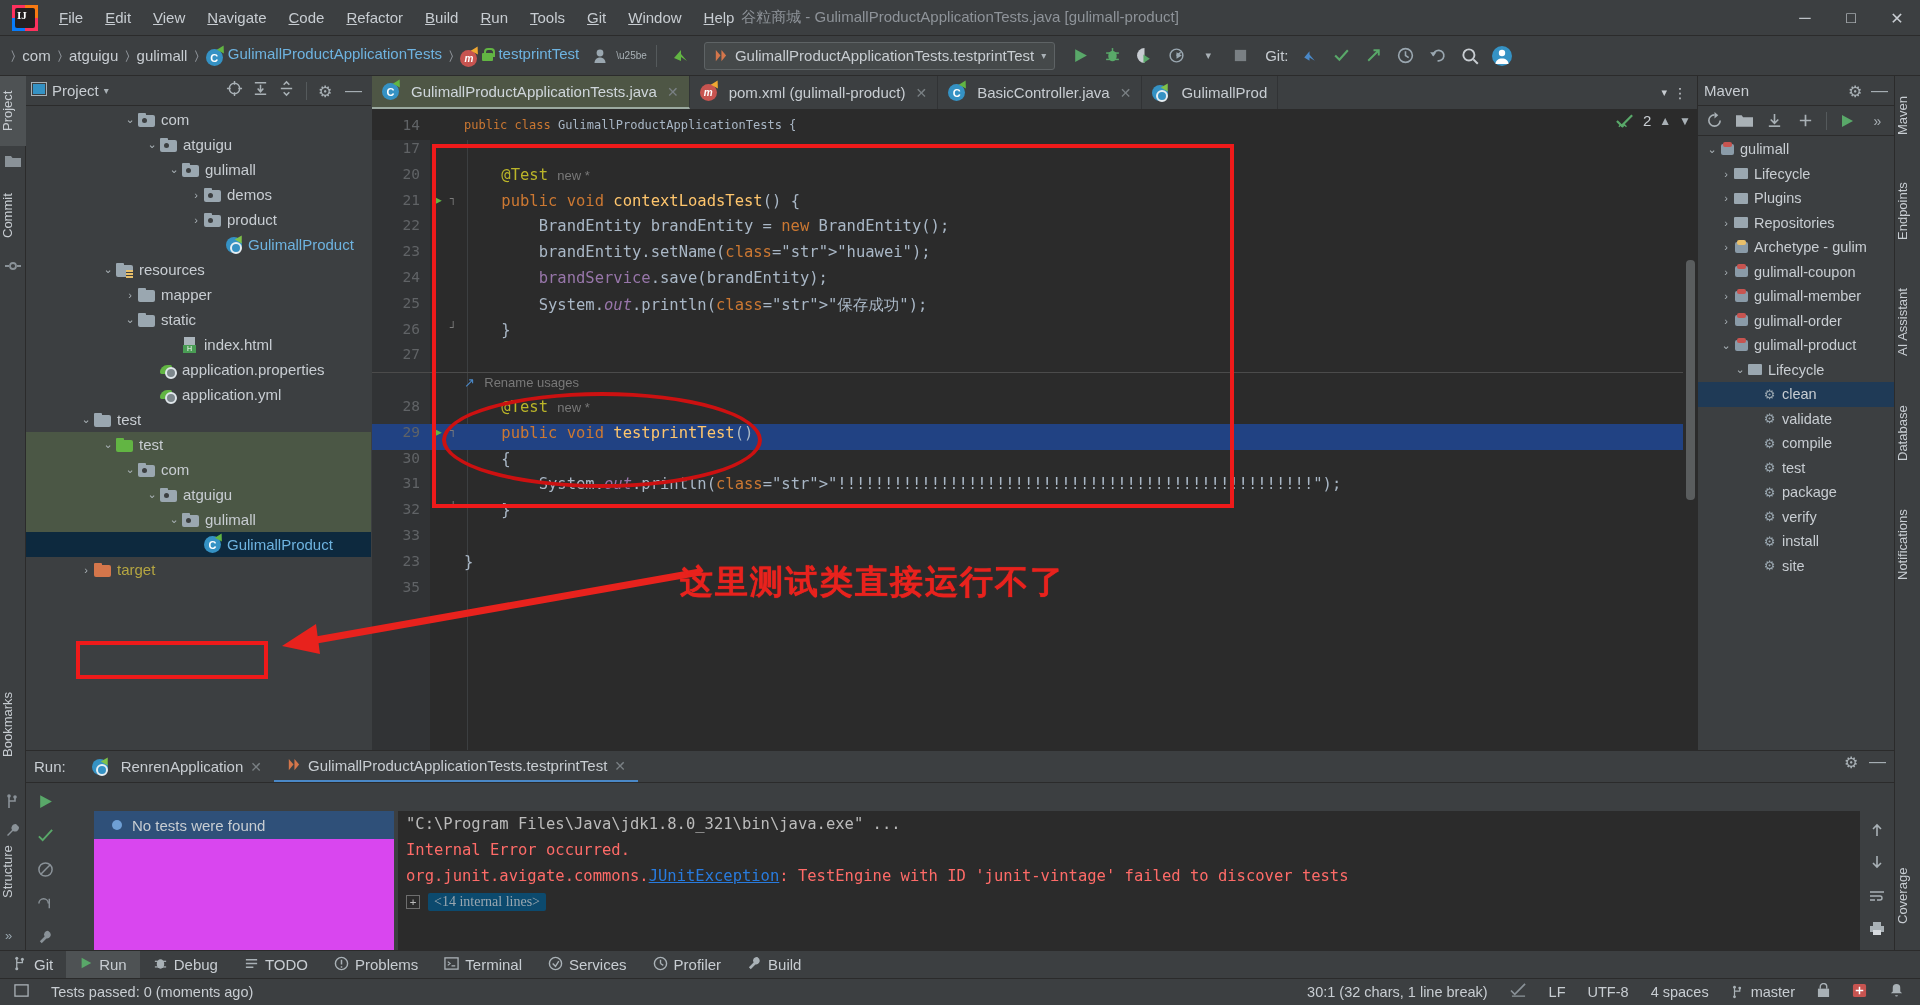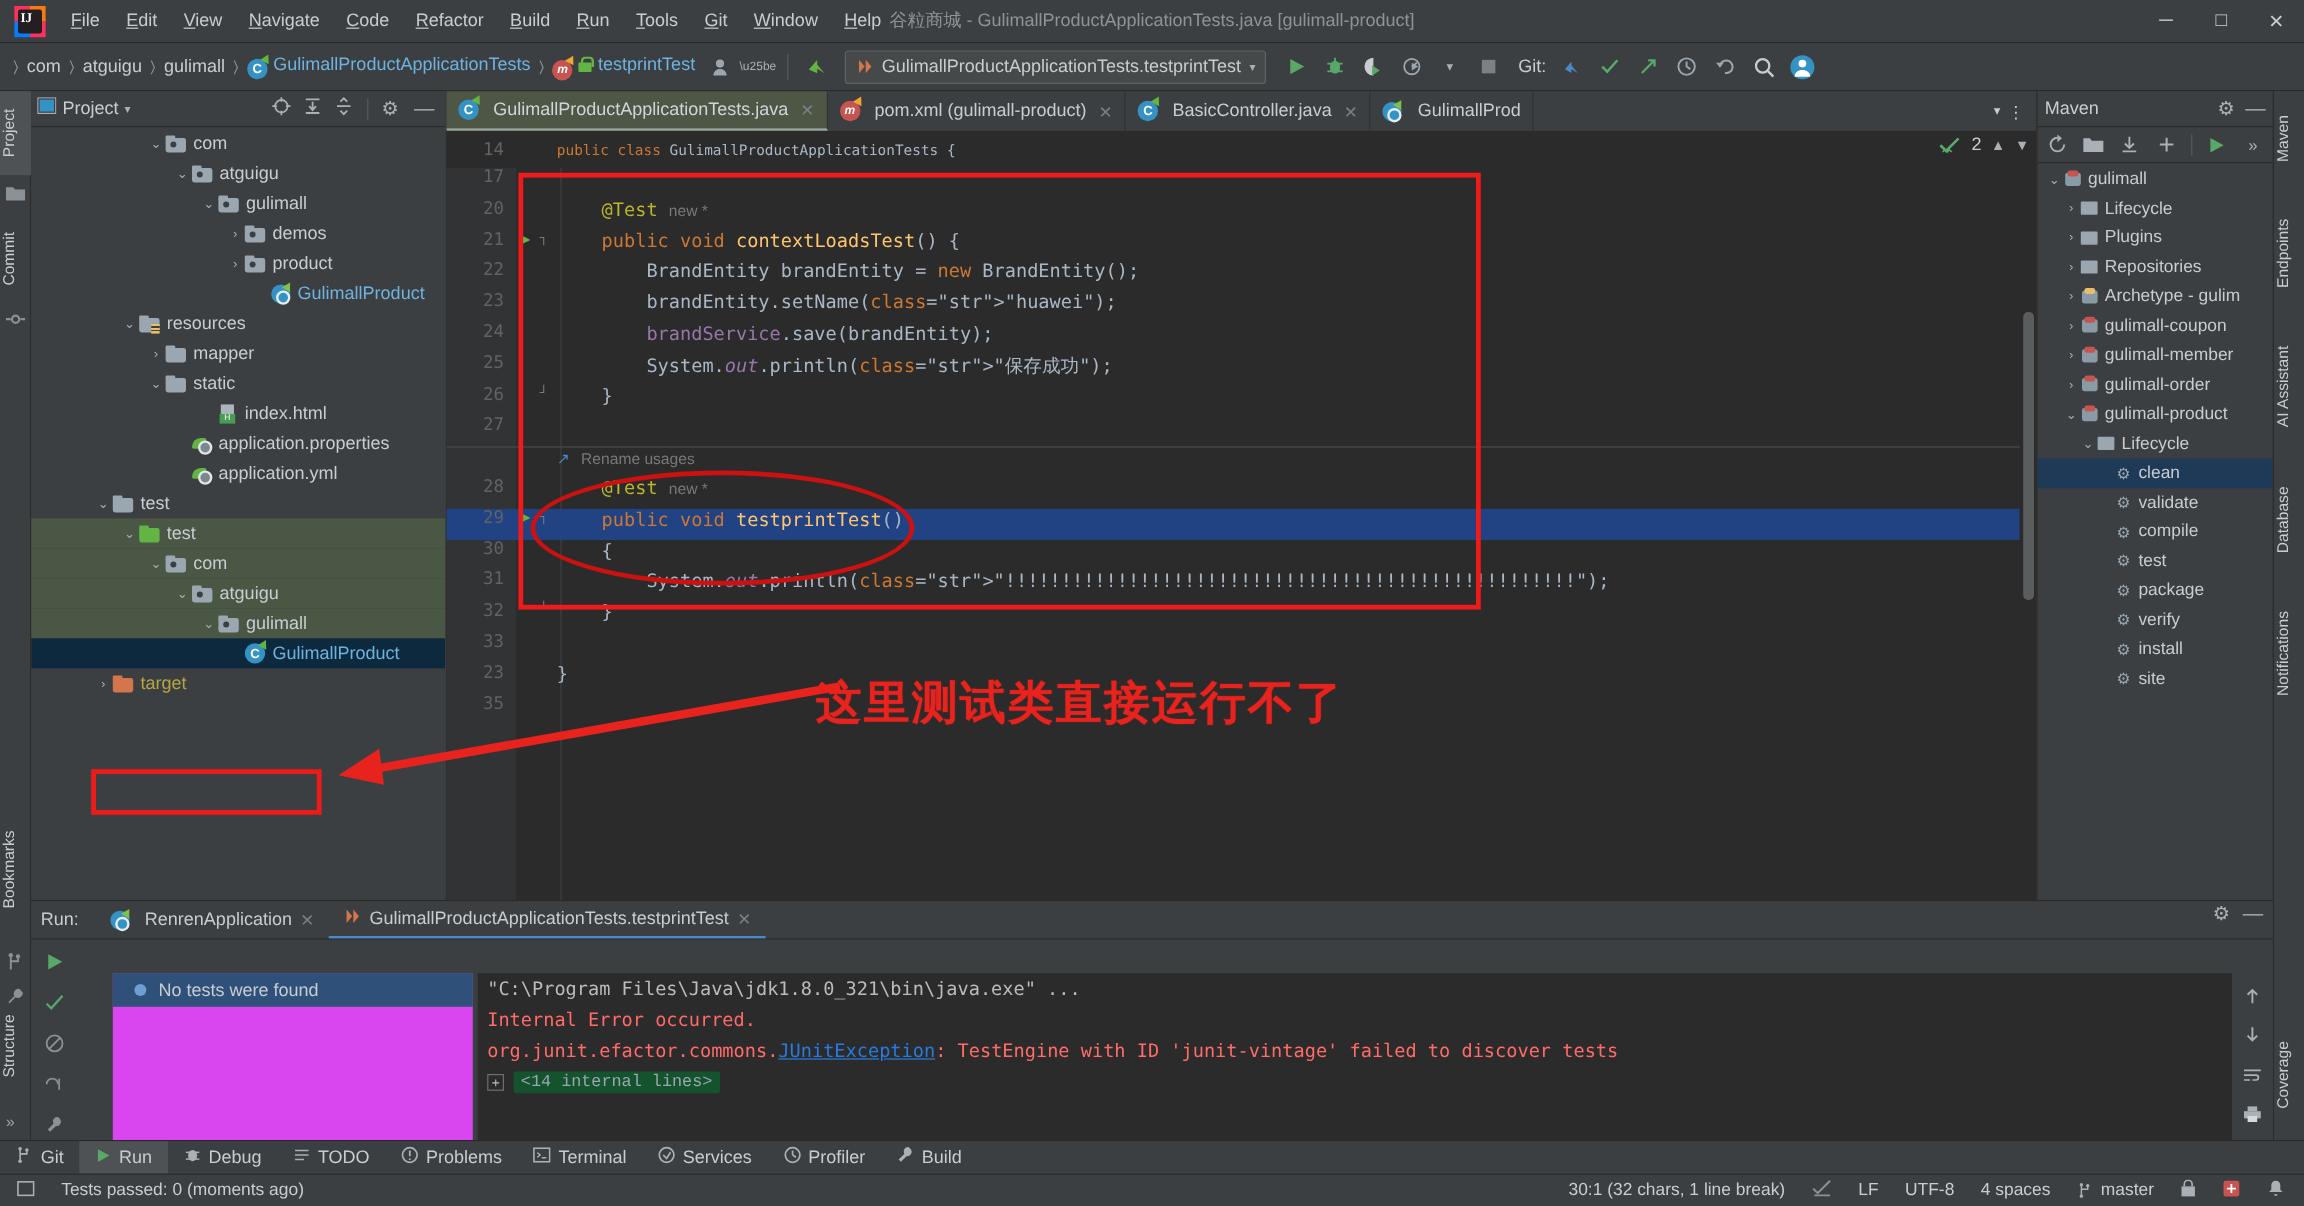--- a/index.html
+++ b/index.html
@@ -121,21 +121,21 @@
   .kw{color:#cc7832;} .fn{color:#ffc66d;} .anno{color:#bbb529;}
   .fld2{color:#9876aa;} .hint{color:#787878;font-family:"Liberation Sans",sans-serif;font-size:13px;font-style:normal;}
   .ital{font-style:italic;color:#9876aa;}
   .sel-line{background:#214283;}
   .gutter-bg{position:absolute;left:0;top:0;width:58px;bottom:0;background:#313335;}
   .vsep{position:absolute;left:95px;top:0;bottom:0;width:1px;background:#3c3f41;}
 
   
   .redbox{position:absolute;border:4px solid #ef1a1a;}
   .redoval{position:absolute;border:4px solid #cc1111;border-radius:50%;}
-  .bigred{position:absolute;color:#e8221d;font-weight:bold;font-size:38px;font-family:"Liberation Sans",sans-serif;letter-spacing:2px;text-shadow:0 0 1px #e8221d;}
+  .bigred{position:absolute;color:#e8221d;font-weight:bold;font-size:33px;font-family:"Liberation Sans",sans-serif;letter-spacing:2px;text-shadow:0 0 1px #e8221d;}
 
   
   .maven{position:absolute;right:26px;top:76px;width:197px;bottom:255px;background:#3c3f41;border-left:1px solid #2b2b2b;}
   .mv-head{height:30px;display:flex;align-items:center;padding:0 6px;gap:8px;font-size:15px;color:#c8cdd2;border-bottom:1px solid #2b2b2b;}
   .mv-tools{height:30px;display:flex;align-items:center;padding:0 4px;gap:5px;border-bottom:1px solid #2b2b2b;}
   .mv-body{position:absolute;top:61px;left:0;right:0;bottom:0;overflow:hidden;}
   .mrow{height:24.5px;display:flex;align-items:center;font-size:14.5px;color:#c8cdd2;white-space:nowrap;}
   .mrow.sel{background:#1f3a56;}
   .mv-ic{width:15px;height:15px;margin-right:5px;flex:none;position:relative;}
   .mv-proj:before{content:"";position:absolute;left:1px;top:2px;width:13px;height:11px;background:#8a9ba8;border-radius:2px;}
@@ -162,21 +162,21 @@
   .rbtn{width:26px;height:26px;display:flex;align-items:center;justify-content:center;color:#a9b1b6;font-size:14px;}
 
   .test-tree{position:absolute;left:68px;top:60px;width:300px;bottom:0;background:#d946ef;}
   .tt-row{height:28px;display:flex;align-items:center;padding-left:18px;font-size:15px;color:#c8cdd2;background:#2f5079;}
   .console{position:absolute;left:372px;top:60px;right:34px;bottom:0;background:#2b2b2b;overflow:hidden;font-family:"DejaVu Sans Mono",monospace;font-size:15.5px;}
   .co-line{height:26px;display:flex;align-items:center;white-space:pre;padding-left:8px;}
   .co-red{color:#ff6b68;}
   .co-blue{color:#287bde;text-decoration:underline;}
   .co-gray{color:#bbbbbb;}
   .co-fold{display:inline-flex;width:14px;height:14px;border:1px solid #6e6e6e;color:#bbb;font-size:11px;align-items:center;justify-content:center;margin-right:8px;}
-  .co-chip{background:#14532d;color:#9aa7b0;padding:1px 6px;border-radius:2px;font-family:Liberation Mono, monospace;font-size:14px;}
+  .co-chip{background:#0c4a6e;color:#9aa7b0;padding:1px 6px;border-radius:2px;font-family:Liberation Serif, serif;font-size:14px;}
   .console-scroll{position:absolute;right:0;top:60px;width:34px;bottom:0;background:#3c3f41;}
 
   
   .btmtabs{position:absolute;left:0;right:0;bottom:27px;height:28px;background:#3c3f41;display:flex;align-items:center;
     border-top:1px solid #2b2b2b;font-size:15px;color:#c8cdd2;}
   .btab{display:flex;align-items:center;gap:6px;padding:0 13px;height:28px;}
   .btab.active{background:#4e5254;}
   .status{position:absolute;left:0;right:0;bottom:0;height:27px;background:#3c3f41;display:flex;align-items:center;
      font-size:14.5px;color:#c8cdd2;border-top:1px solid #2b2b2b;}
   .status .sp{flex:1;}
@@ -847,21 +847,21 @@
     <div class="test-tree">
       <div class="tt-row">
         <span style="display:inline-block;width:10px;height:10px;border-radius:50%;background:#6e9fd4;margin-right:10px;"></span>
         <span>No tests were found</span>
       </div>
     </div>
 
     <div class="console" id="console-host">
         <div class="co-line"><span class="co-gray">"C:\Program Files\Java\jdk1.8.0_321\bin\java.exe" ...</span></div>
         <div class="co-line"><span class="co-red">Internal Error occurred.</span></div>
-        <div class="co-line"><span class="co-red">org.junit.efactor.commons.</span><span class="co-blue">JUnitException</span><span class="co-red">: TestEngine with ID 'junit-vintage' failed to discover tests</span></div>
+        <div class="co-line"><span class="co-red">org.junit.avigate.commons.</span><span class="co-blue">JUnitException</span><span class="co-red">: TestEngine with ID 'junit-vintage' failed to discover tests</span></div>
         <div class="co-line"><span class="co-fold">+</span><span class="co-chip">&lt;14 internal lines&gt;</span></div>
       </div>
     <div class="console-scroll">
       <div style="padding:6px 0;text-align:center;">
         <div class="rbtn" style="margin:0 auto;">
           <svg width="16" height="16" viewBox="0 0 16 16">
               <path d="M8 3 V14 M4 7 L8 3 L12 7" stroke="#a9b1b6" stroke-width="1.6" fill="none"></path>
             </svg>
           </div>
         <div class="rbtn" style="margin:6px auto 0;">

